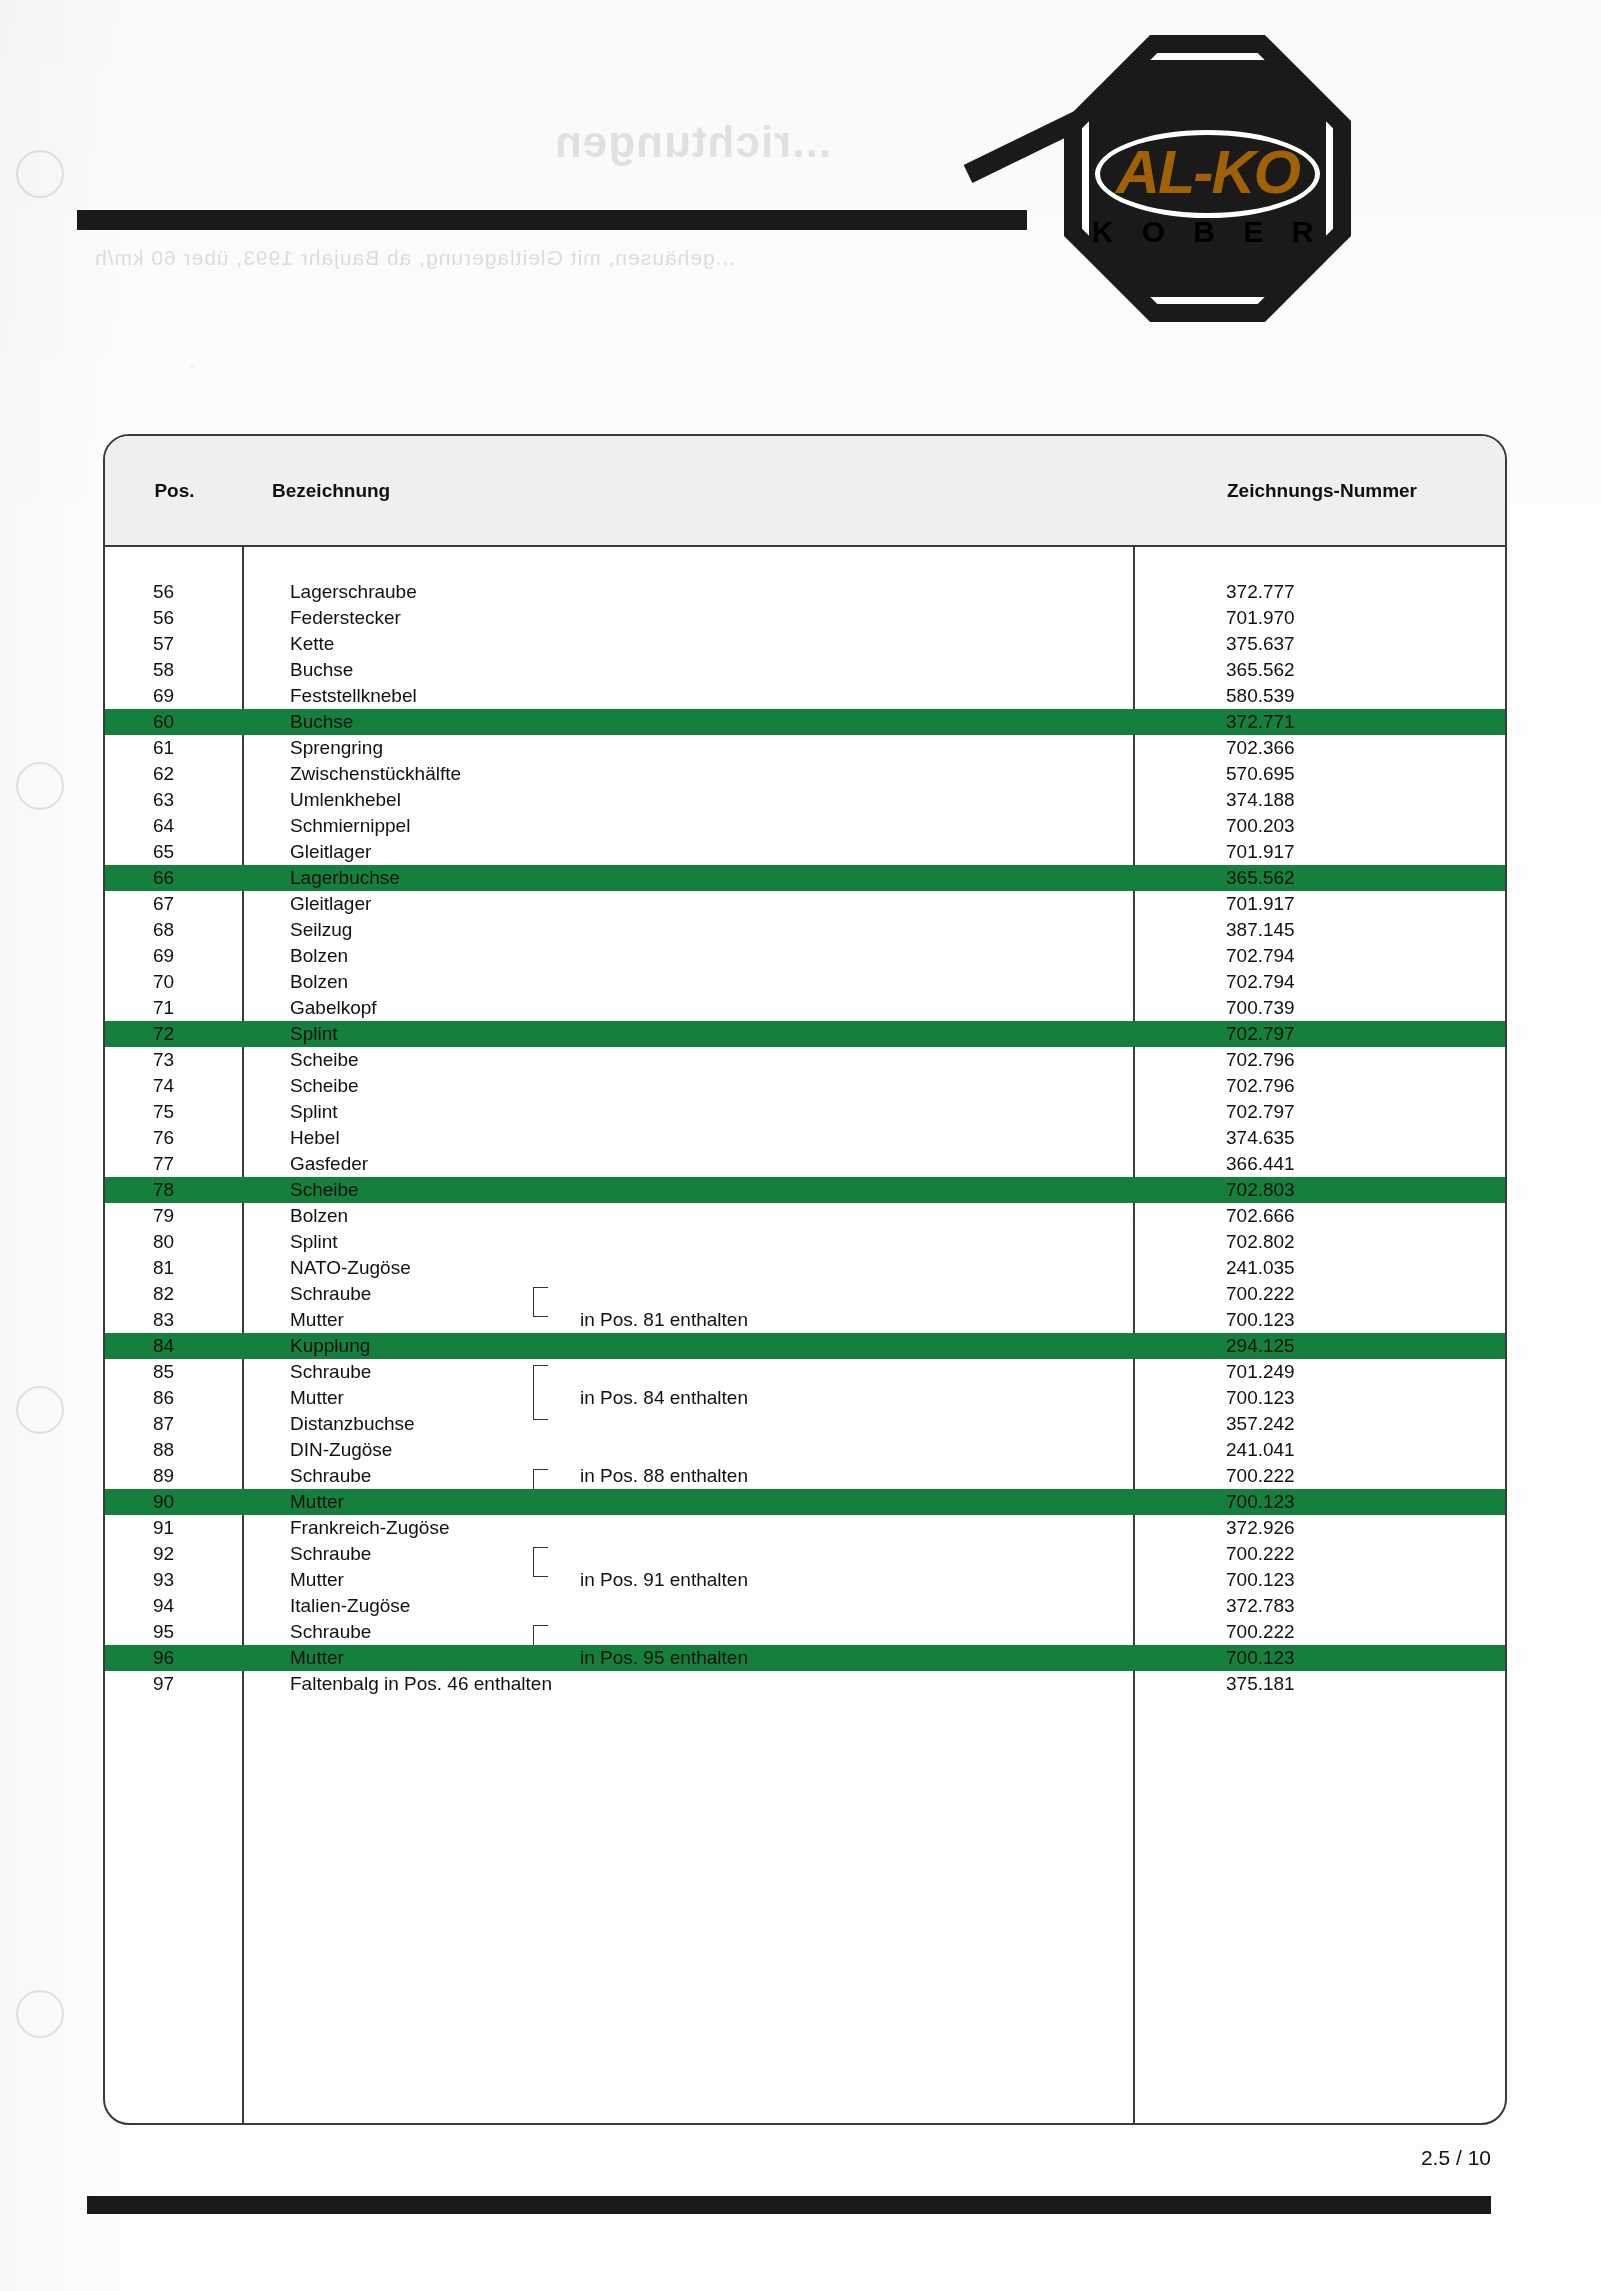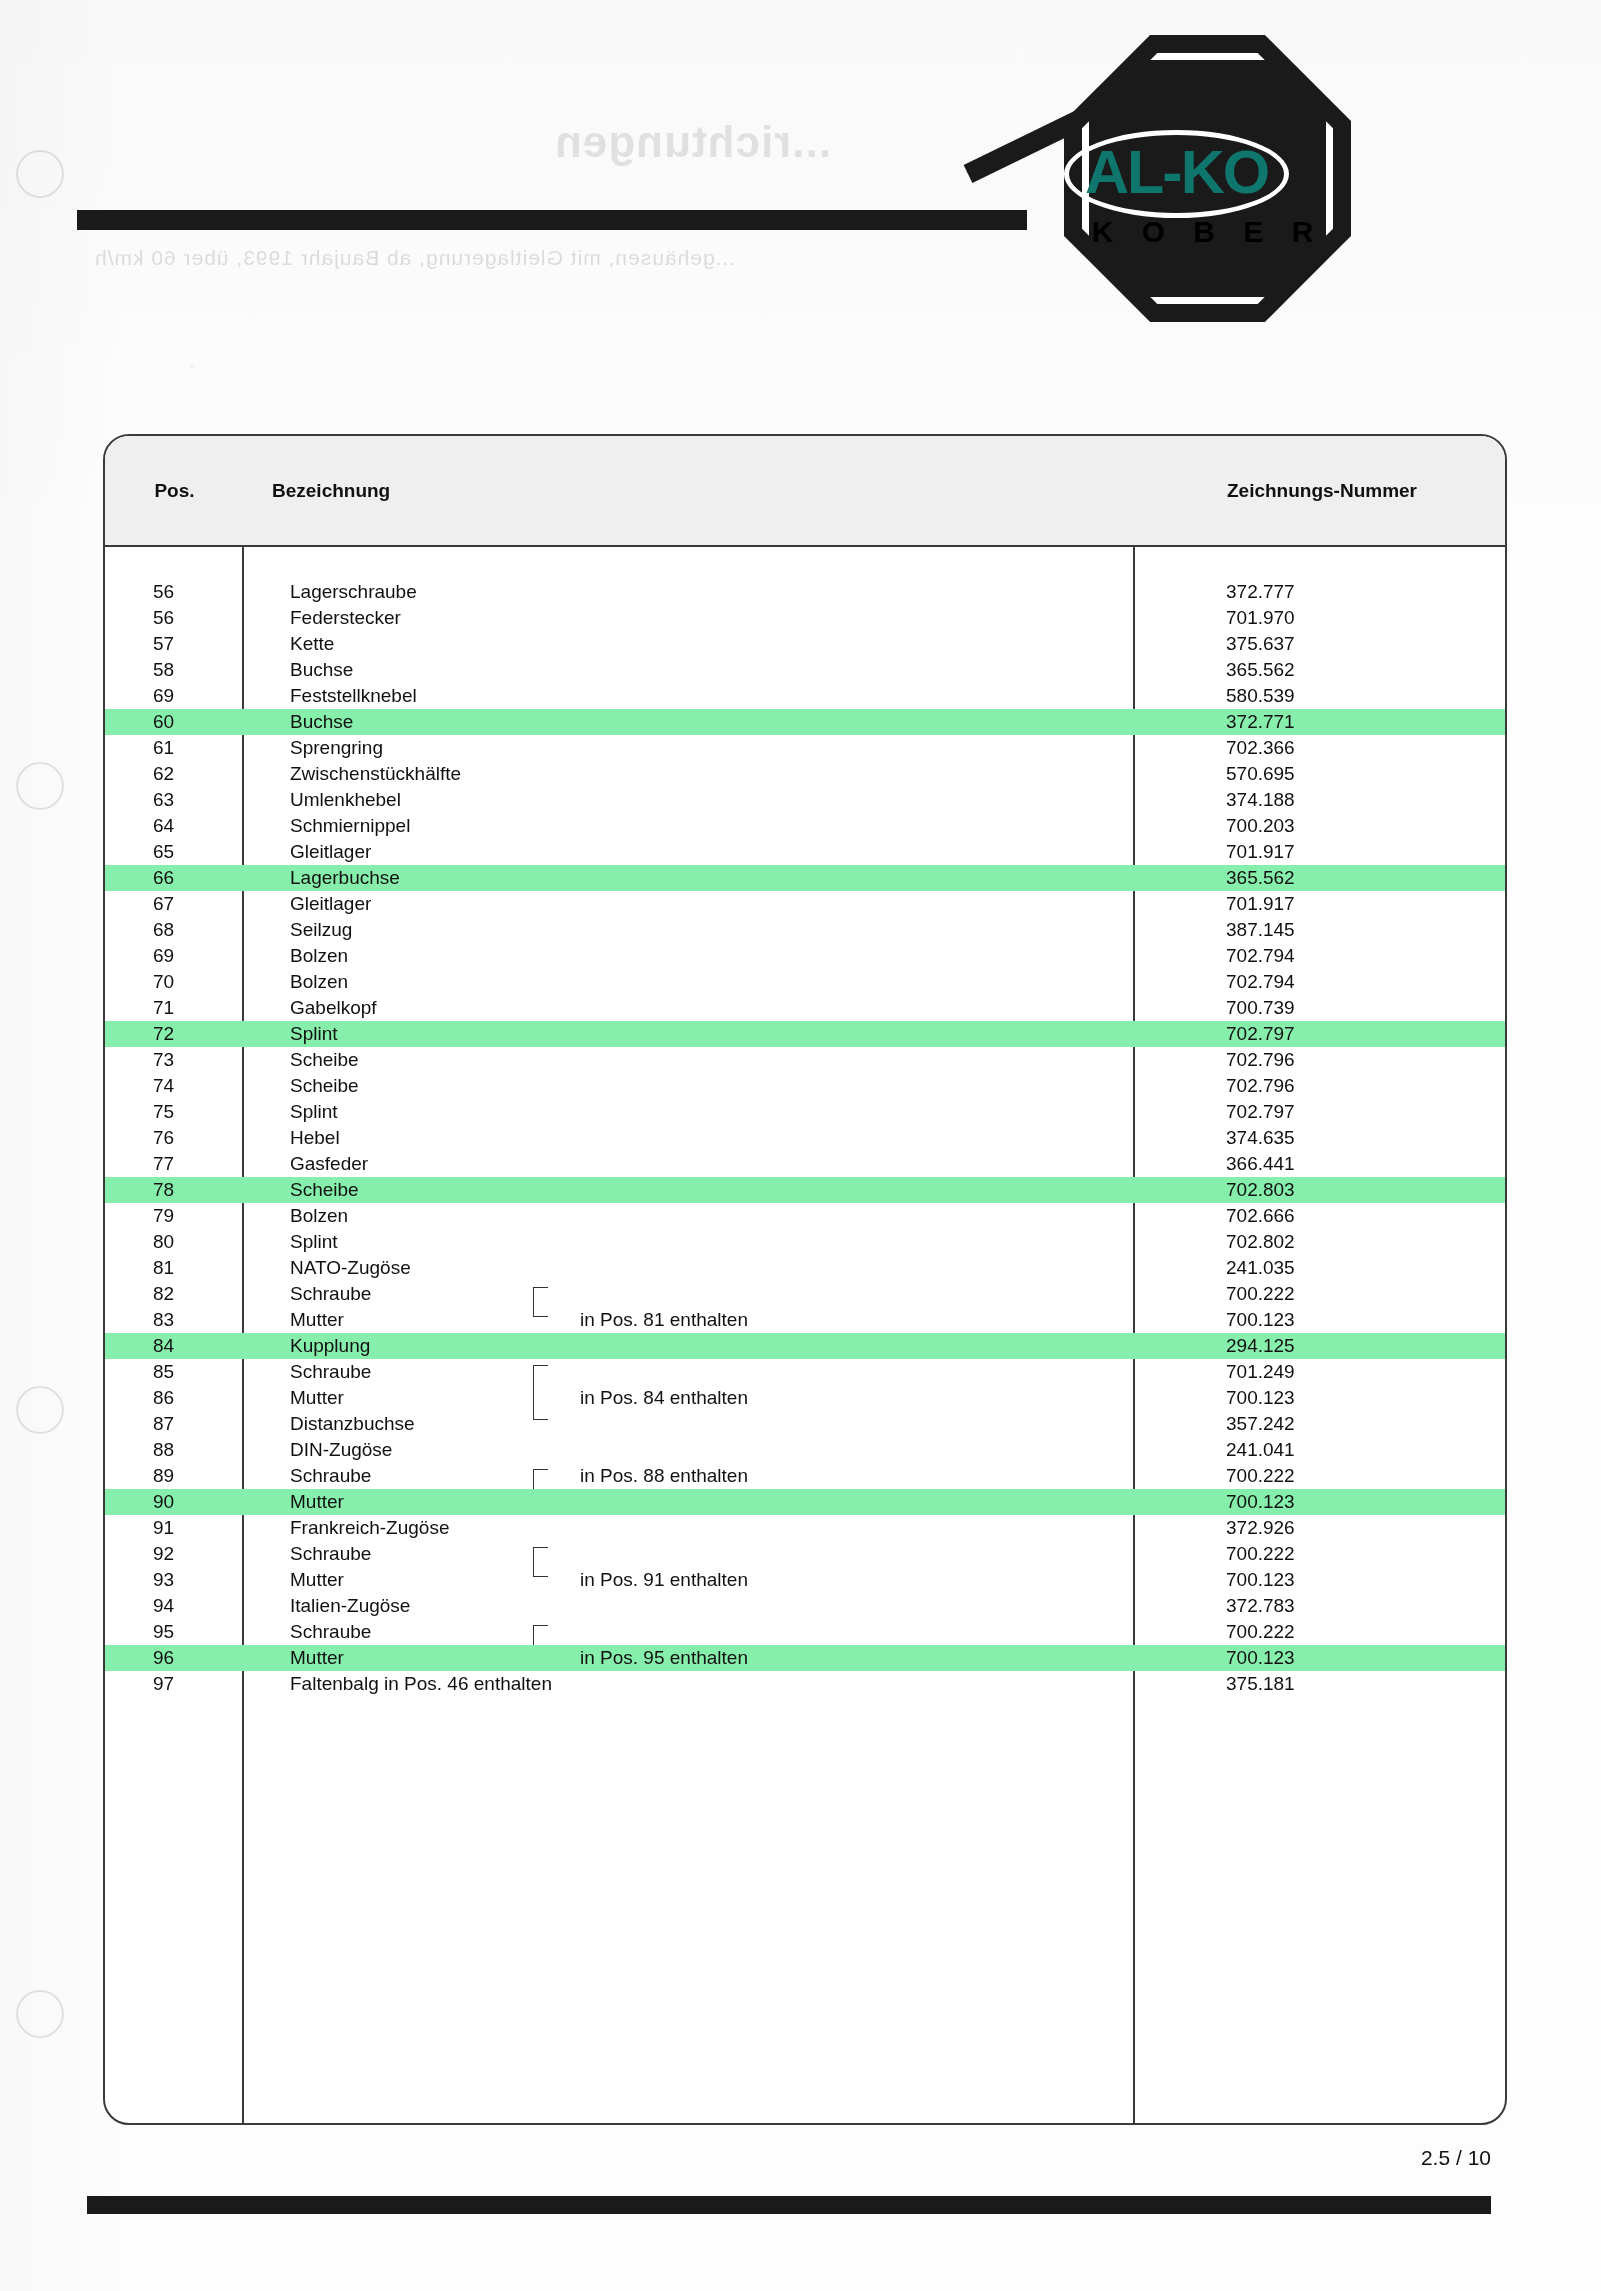--- a/index.html
+++ b/index.html
@@ -108,23 +108,25 @@
   .logo-ring {
     position: absolute;
     left: 18px; top: 18px; right: 18px; bottom: 18px;
     border: 7px solid #ffffff;
     clip-path: polygon(30% 0%, 70% 0%, 100% 30%, 100% 70%, 70% 100%, 30% 100%, 0% 70%, 0% 30%);
   }
   .logo-alko {
     position: absolute;
     left: 0; right: 0;
     top: 95px;
-    color: #0f766e;
+    text-align: center;
+    color: #a16207;
     font-size: 61px;
     font-weight: bold;
+    font-style: italic;
     letter-spacing: -2px;
     font-family: "Liberation Sans", sans-serif;
   }
   .logo-alko .oval {
     display: inline-block;
     border: 5px solid #ffffff;
     border-radius: 50%;
     padding: 2px 16px 6px 16px;
   }
   .logo-kober {
@@ -191,21 +193,21 @@
     padding-top: 32px;
     box-sizing: border-box;
   }
 
   .row {
     position: relative;
     height: 26px;
     font-size: 19px;
     line-height: 26px;
   }
-  .row.shade { background: #86efac; }
+  .row.shade { background: #15803d; }
   .row .pos {
     position: absolute;
     left: 0;
     width: 137px;
     text-align: left;
     padding-left: 48px;
     box-sizing: border-box;
   }
   .row .desc {
     position: absolute;

